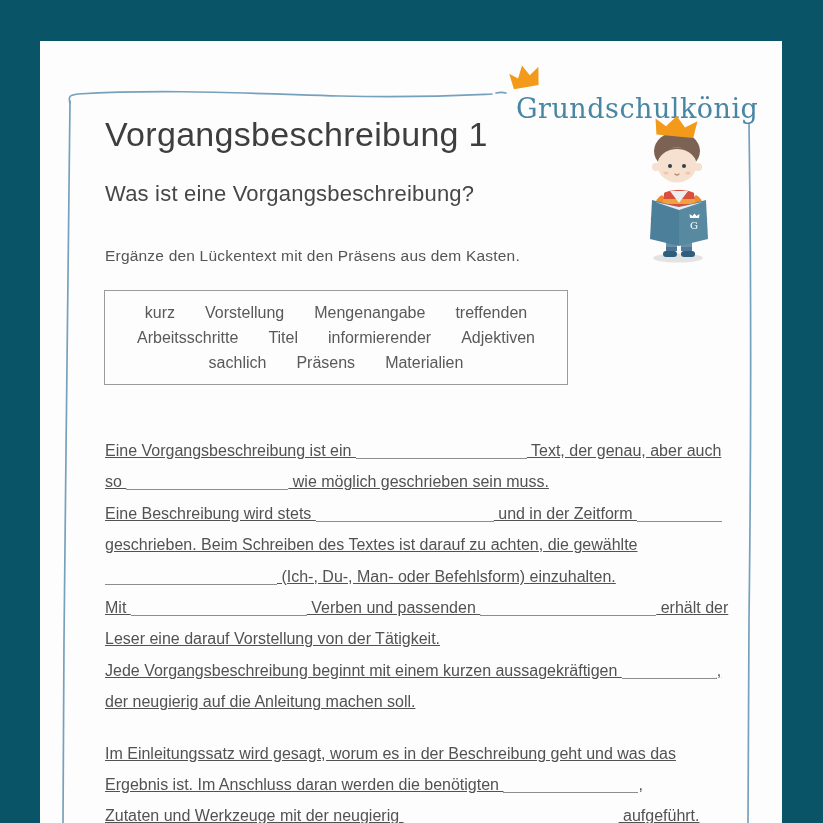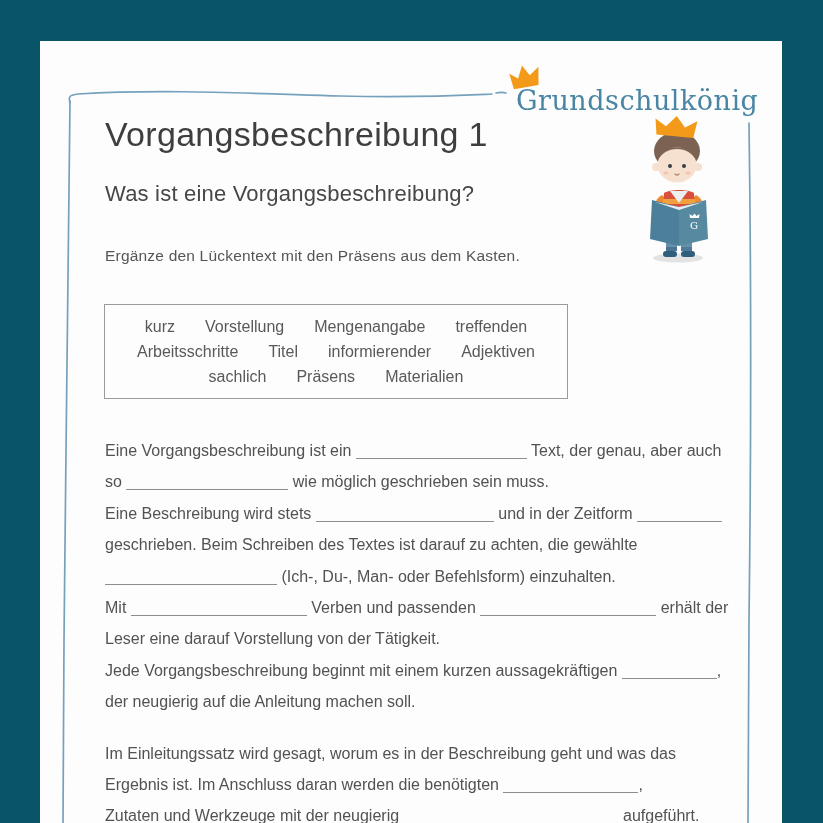--- a/index.html
+++ b/index.html
@@ -7,21 +7,21 @@
   body { background:#0a5468; font-family:"Liberation Sans", sans-serif; position:relative; }
 
   .page {
     position:absolute; left:40px; top:41px; width:742px; height:782px;
     background:#fdfdfd;
   }
   .border-svg { position:absolute; left:0; top:0; width:742px; height:782px; pointer-events:none; }
 
   .logo { position:absolute; left:472px; top:36px; width:250px; height:44px; }
   .logo-text {
-    position:absolute; left:4px; top:8px;
+    position:absolute; left:4px; top:16px;
     font-family:"DejaVu Serif", serif;
     font-size:27px; color:#4886a3; letter-spacing:0.5px; white-space:nowrap;
   }
   .logo-crown { position:absolute; left:-4px; top:-14px; transform:rotate(-10deg); }
 
   .title {
     position:absolute; left:65px; top:74px;
     font-size:34px; color:#3e3e3e; letter-spacing:0.3px; white-space:nowrap;text-align:center;
   }
   .subtitle {
@@ -29,32 +29,32 @@
     font-size:22px; color:#474747; letter-spacing:0.2px; white-space:nowrap;margin-top:16px;
   }
   .instruction {
     position:absolute; left:65px; top:206px;
     font-size:15.5px; color:#555; letter-spacing:0.2px; white-space:nowrap;
   }
 
   .boy { position:absolute; left:600px; top:74px; }
 
   .word-box {
-    position:absolute; left:64px; top:263px; width:464px; height:95px;
+    position:absolute; left:64px; top:249px; width:464px; height:95px;
     border:1px solid #9b9b9b; background:#fdfdfd;
     display:flex; flex-direction:column; justify-content:center; row-gap:7px;
   }
   .word-row { display:flex; justify-content:center; column-gap:30px; font-size:16px; color:#595959; }
   .word { white-space:nowrap; }
 
   .cloze {
     position:absolute; left:65px; top:394px; width:650px;
     font-size:16px; color:#525252;
   }
-  .cloze-line { height:31.4px; line-height:31.4px; white-space:nowrap; }
+  .cloze-line { height:31.4px; line-height:31.4px; white-space:nowrap;text-decoration:underline; }
   .cloze-gap { height:20px; }
   .blank {
     display:inline-block; height:12px;
     border-bottom:1.4px solid #8d8d8d;
     transform:translateY(3px);
   }
 </style>
 </head>
 <body>
 

